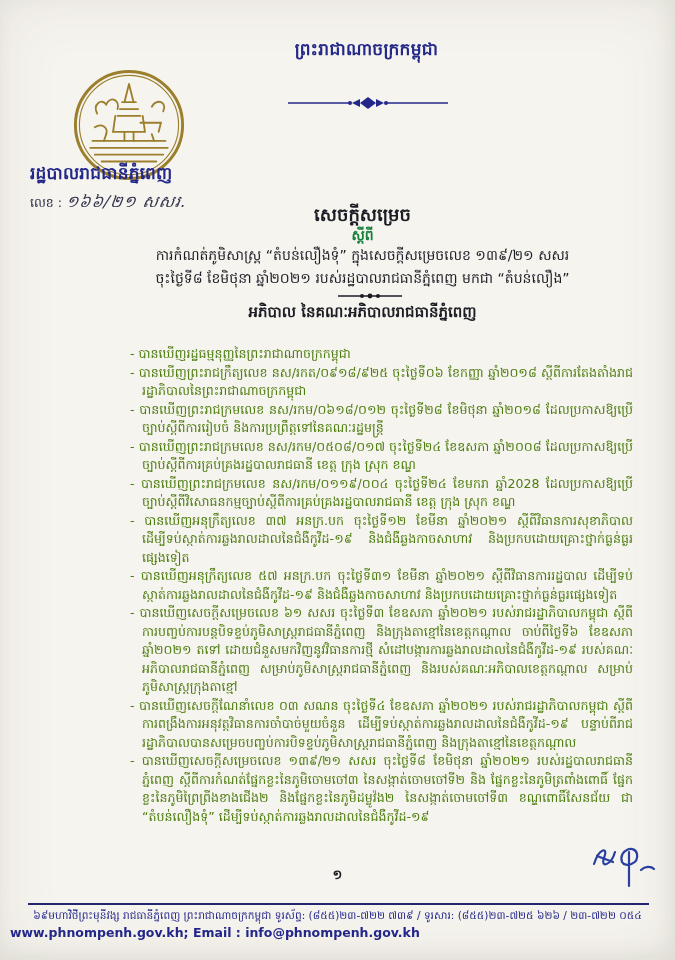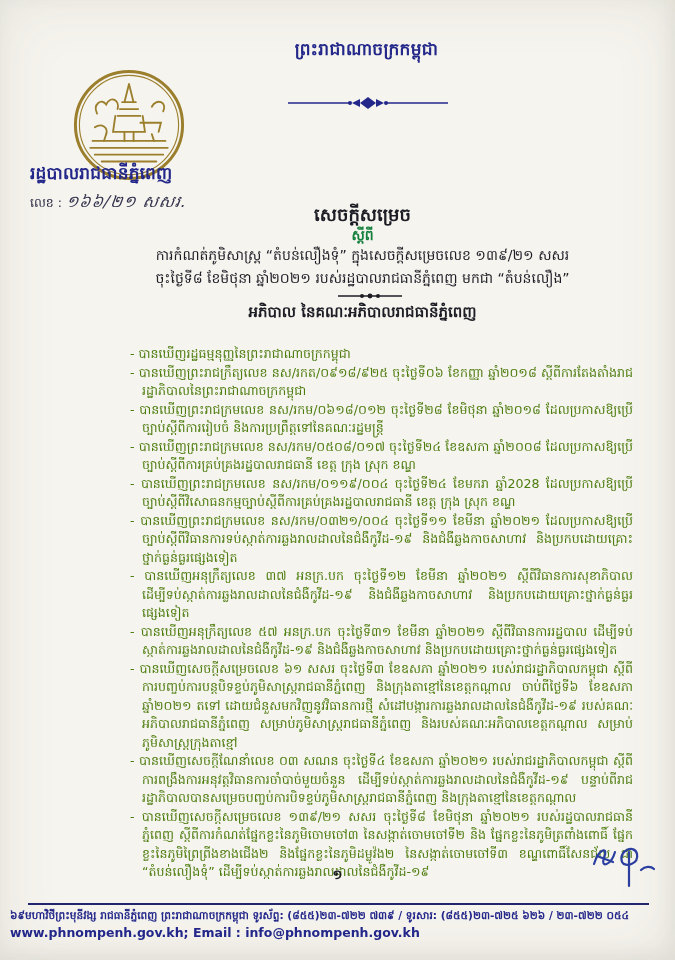--- a/index.html
+++ b/index.html
@@ -57,22 +57,22 @@
   .sig{position:absolute;right:18px;top:842px;width:66px;height:46px;}
 
   .pageno{
     position:absolute;top:866px;left:0;right:0;text-align:center;
     font-size:13px;font-weight:bold;color:#1d1d26;
   }
 
   
   .footer-rule{position:absolute;top:903px;left:28px;right:26px;height:2px;background:#23266e;}
   .footer-address{
-    position:absolute;top:908px;left:10px;right:10px;text-align:left;
-    font-size:10.6px;line-height:15px;color:#23278a;font-weight:bold;
+    position:absolute;top:908px;left:10px;right:10px;text-align:center;
+    font-size:10.6px;line-height:15px;color:#23278a;font-weight:normal;
   }
   .footer-web{
     position:absolute;top:924px;left:10px;right:10px;text-align:left;
     font-size:12.5px;line-height:17px;color:#23278a;font-weight:bold;
   }
 </style>
 </head>
 <body>
 
 <div class="page">
@@ -129,21 +129,20 @@
   </svg>
 
   <div class="authority">អភិបាល នៃគណៈអភិបាលរាជធានីភ្នំពេញ</div>
 
   <ul class="citations">
     <li>បានឃើញរដ្ឋធម្មនុញ្ញនៃព្រះរាជាណាចក្រកម្ពុជា</li>
     <li>បានឃើញព្រះរាជក្រឹត្យលេខ នស/រកត/០៩១៨/៩២៥ ចុះថ្ងៃទី០៦ ខែកញ្ញា ឆ្នាំ២០១៨ ស្តីពីការតែងតាំងរាជរដ្ឋាភិបាលនៃព្រះរាជាណាចក្រកម្ពុជា</li>
     <li>បានឃើញព្រះរាជក្រមលេខ នស/រកម/០៦១៨/០១២ ចុះថ្ងៃទី២៨ ខែមិថុនា ឆ្នាំ២០១៨ ដែលប្រកាសឱ្យប្រើច្បាប់ស្តីពីការរៀបចំ និងការប្រព្រឹត្តទៅនៃគណៈរដ្ឋមន្ត្រី</li>
     <li>បានឃើញព្រះរាជក្រមលេខ នស/រកម/០៥០៨/០១៧ ចុះថ្ងៃទី២៤ ខែឧសភា ឆ្នាំ២០០៨ ដែលប្រកាសឱ្យប្រើច្បាប់ស្តីពីការគ្រប់គ្រងរដ្ឋបាលរាជធានី ខេត្ត ក្រុង ស្រុក ខណ្ឌ</li>
     <li>បានឃើញព្រះរាជក្រមលេខ នស/រកម/០១១៩/០០៤ ចុះថ្ងៃទី២៤ ខែមករា ឆ្នាំ2028 ដែលប្រកាសឱ្យប្រើច្បាប់ស្តីពីវិសោធនកម្មច្បាប់ស្តីពីការគ្រប់គ្រងរដ្ឋបាលរាជធានី ខេត្ត ក្រុង ស្រុក ខណ្ឌ</li>
-    <li>បានឃើញព្រះរាជក្រមលេខ នស/រកម/០៣២១/០០៤ ចុះថ្ងៃទី១១ ខែមីនា ឆ្នាំ២០២១ ដែលប្រកាសឱ្យប្រើច្បាប់ស្តីពីវិធានការទប់ស្កាត់ការឆ្លងរាលដាលនៃជំងឺកូវីដ-១៩ និងជំងឺឆ្លងកាចសាហាវ និងប្រកបដោយគ្រោះថ្នាក់ធ្ងន់ធ្ងរផ្សេងទៀត</li>
     <li>បានឃើញអនុក្រឹត្យលេខ ៣៧ អនក្រ.បក ចុះថ្ងៃទី១២ ខែមីនា ឆ្នាំ២០២១ ស្តីពីវិធានការសុខាភិបាល ដើម្បីទប់ស្កាត់ការឆ្លងរាលដាលនៃជំងឺកូវីដ-១៩ និងជំងឺឆ្លងកាចសាហាវ និងប្រកបដោយគ្រោះថ្នាក់ធ្ងន់ធ្ងរផ្សេងទៀត</li>
     <li>បានឃើញអនុក្រឹត្យលេខ ៥៧ អនក្រ.បក ចុះថ្ងៃទី៣១ ខែមីនា ឆ្នាំ២០២១ ស្តីពីវិធានការរដ្ឋបាល ដើម្បីទប់ស្កាត់ការឆ្លងរាលដាលនៃជំងឺកូវីដ-១៩ និងជំងឺឆ្លងកាចសាហាវ និងប្រកបដោយគ្រោះថ្នាក់ធ្ងន់ធ្ងរផ្សេងទៀត</li>
     <li>បានឃើញសេចក្តីសម្រេចលេខ ៦១ សសរ ចុះថ្ងៃទី៣ ខែឧសភា ឆ្នាំ២០២១ របស់រាជរដ្ឋាភិបាលកម្ពុជា ស្តីពីការបញ្ចប់ការបន្តបិទខ្ទប់ភូមិសាស្ត្ររាជធានីភ្នំពេញ និងក្រុងតាខ្មៅនៃខេត្តកណ្តាល ចាប់ពីថ្ងៃទី៦ ខែឧសភា ឆ្នាំ២០២១ តទៅ ដោយជំនួសមកវិញនូវវិធានការថ្មី សំដៅបង្ការការឆ្លងរាលដាលនៃជំងឺកូវីដ-១៩ របស់គណៈអភិបាលរាជធានីភ្នំពេញ សម្រាប់ភូមិសាស្ត្ររាជធានីភ្នំពេញ និងរបស់គណៈអភិបាលខេត្តកណ្តាល សម្រាប់ភូមិសាស្ត្រក្រុងតាខ្មៅ</li>
     <li>បានឃើញសេចក្តីណែនាំលេខ ០៣ សណន ចុះថ្ងៃទី៤ ខែឧសភា ឆ្នាំ២០២១ របស់រាជរដ្ឋាភិបាលកម្ពុជា ស្តីពីការពង្រឹងការអនុវត្តវិធានការចាំបាច់មួយចំនួន ដើម្បីទប់ស្កាត់ការឆ្លងរាលដាលនៃជំងឺកូវីដ-១៩ បន្ទាប់ពីរាជរដ្ឋាភិបាលបានសម្រេចបញ្ចប់ការបិទខ្ទប់ភូមិសាស្ត្ររាជធានីភ្នំពេញ និងក្រុងតាខ្មៅនៃខេត្តកណ្តាល</li>
     <li>បានឃើញសេចក្តីសម្រេចលេខ ១៣៩/២១ សសរ ចុះថ្ងៃទី៨ ខែមិថុនា ឆ្នាំ២០២១ របស់រដ្ឋបាលរាជធានីភ្នំពេញ ស្តីពីការកំណត់ផ្នែកខ្លះនៃភូមិចោមចៅ៣ នៃសង្កាត់ចោមចៅទី២ និង ផ្នែកខ្លះនៃភូមិត្រពាំងពោធិ៍ ផ្នែកខ្លះនៃភូមិព្រៃព្រីងខាងជើង២ និងផ្នែកខ្លះនៃភូមិដម្លូវ៉ង២ នៃសង្កាត់ចោមចៅទី៣ ខណ្ឌពោធិ៍សែនជ័យ ជា “តំបន់លឿងទុំ” ដើម្បីទប់ស្កាត់ការឆ្លងរាលដាលនៃជំងឺកូវីដ-១៩</li>
   </ul>
 
   <svg class="sig" viewBox="0 0 66 46" aria-hidden="true">
     <g stroke="#2a3fa0" fill="none" stroke-width="2.2" stroke-linecap="round">
       <path d="M3 22 C8 6 18 4 13 16 C9 26 20 24 24 10"></path>

